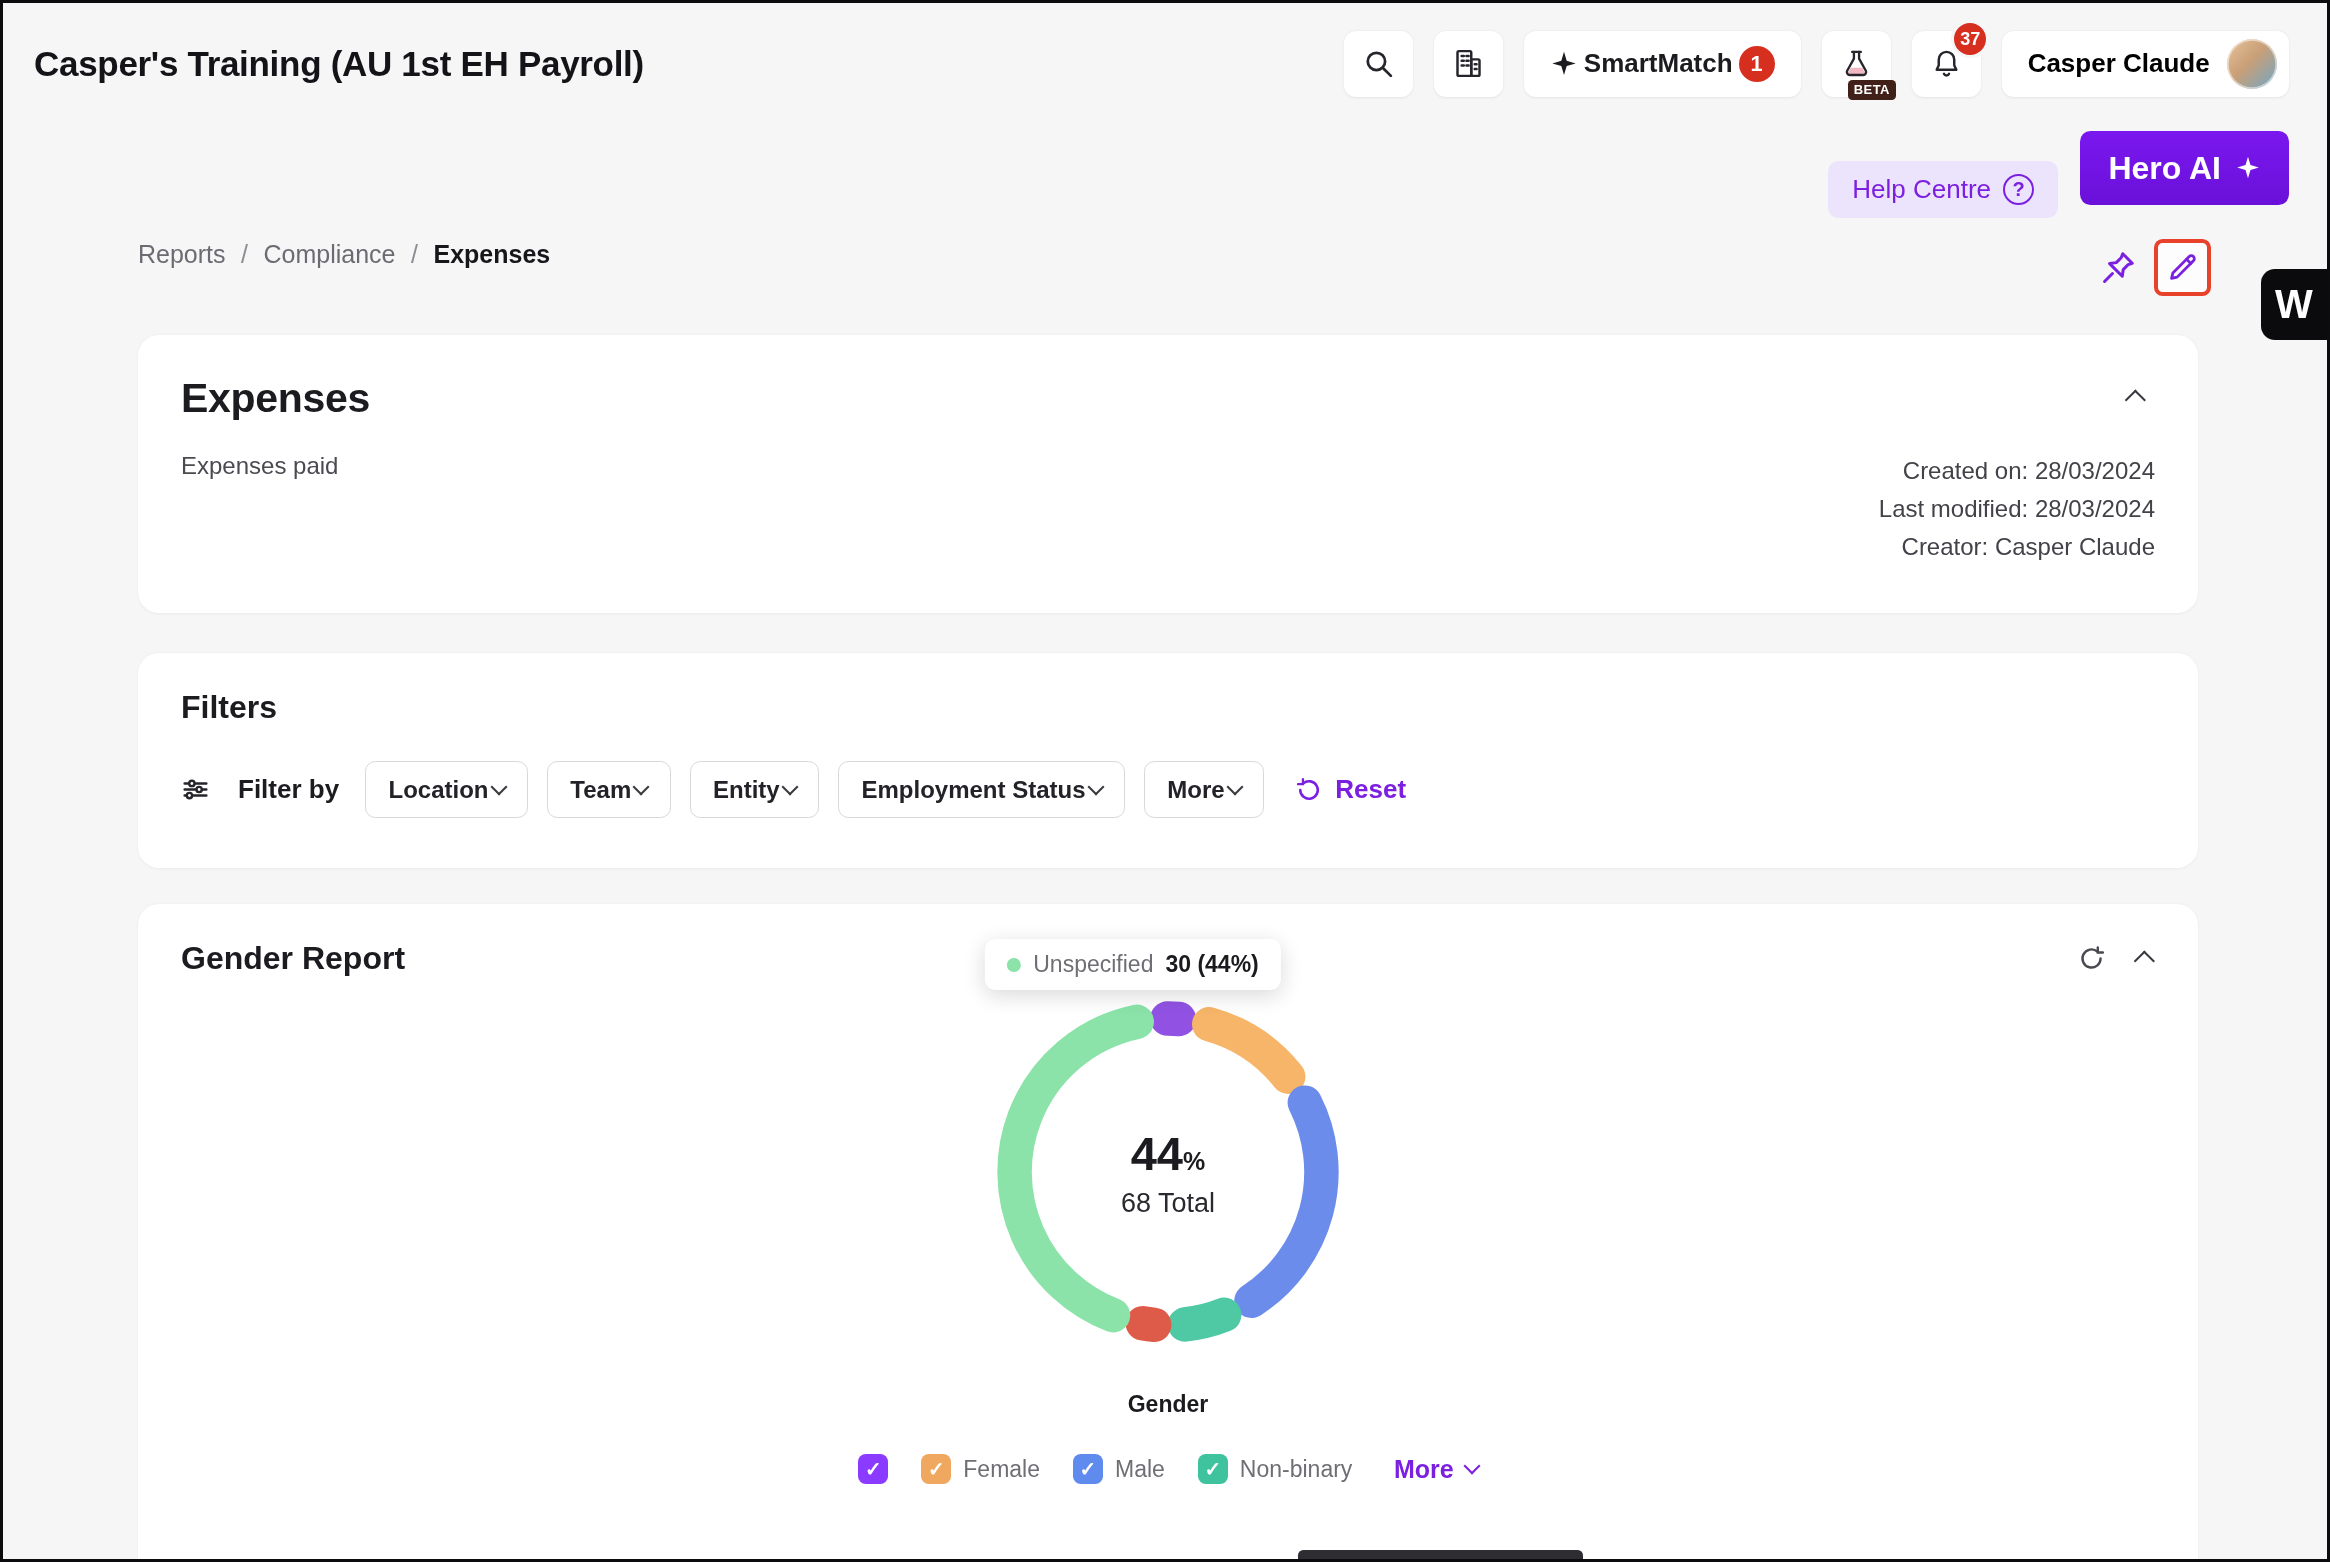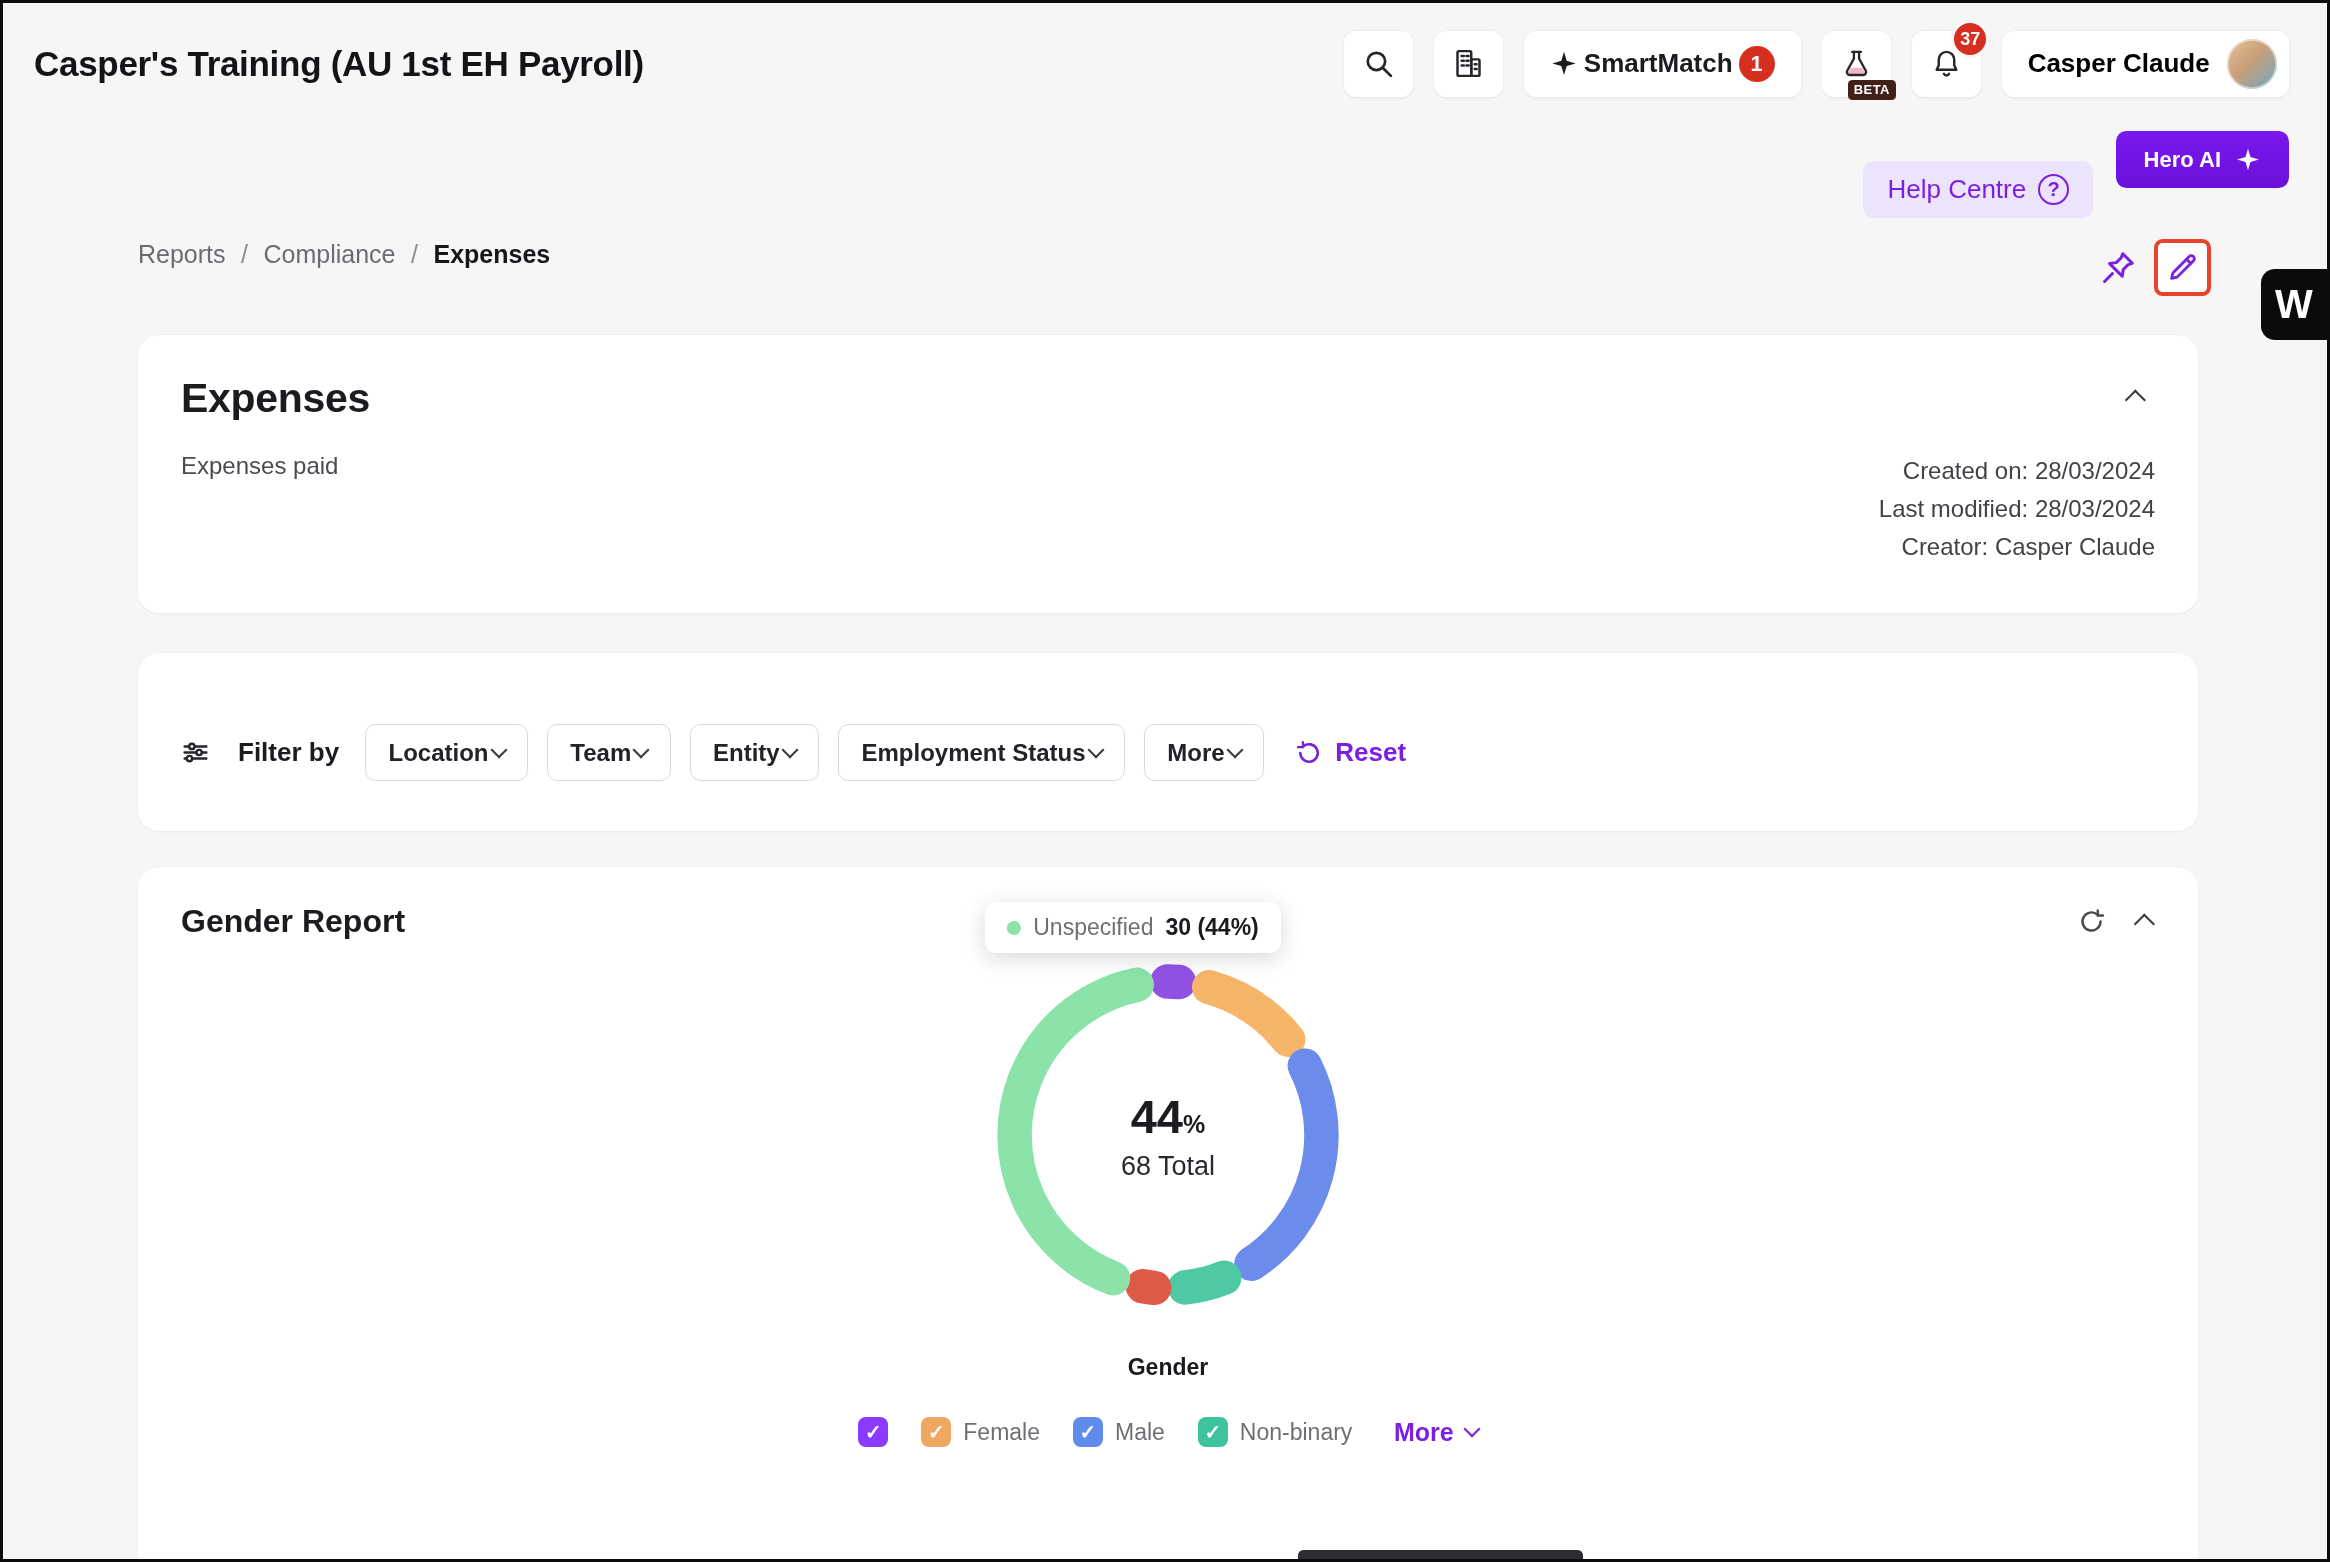--- a/index.html
+++ b/index.html
@@ -51,22 +51,22 @@
     height:57px; padding:0 24px; border:none; border-radius:10.4px; background:#ece3fc;
     color:#7b1fe0; font-size:26px; display:flex; align-items:center; gap:12px; cursor:pointer;
     font-family:"Liberation Sans", sans-serif;
     margin-top:30px;
   }
   .qmark {
     width:31px; height:31px; border:2.6px solid currentColor; border-radius:50%;
     display:flex; align-items:center; justify-content:center; font-size:20px; font-weight:700;
   }
   .heroai-btn {
-    height:57px; padding:0 28px; border:none; border-radius:10.4px;
-    background:linear-gradient(180deg,#7a18ef,#6a10d9); color:#fff; font-size:22px; font-weight:700;
+    height:74px; padding:0 28px; border:none; border-radius:10.4px;
+    background:linear-gradient(180deg,#7a18ef,#6a10d9); color:#fff; font-size:32px; font-weight:700;
     display:flex; align-items:center; gap:14px; cursor:pointer;
     font-family:"Liberation Sans", sans-serif;
   }
 
   
   .breadcrumb { margin:22.4px 0 0 135px; display:flex; align-items:center; gap:15.5px; font-size:25px; }
   .bc-item { color:#6c6b72; cursor:pointer; }
   .bc-item.current { color:#17161b; font-weight:700; cursor:default; }
   .bc-sep { color:#8d8c93; }
 
@@ -266,20 +266,21 @@
       <div class="card-desc">Expenses paid</div>
       <div class="meta-block">
         <div>Created on: 28/03/2024</div>
         <div>Last modified: 28/03/2024</div>
         <div>Creator: Casper Claude</div>
       </div>
     </div>
   </section>
 
   <section class="card card-filters">
+    <h2 class="card-title-md">Filters</h2>
     <div class="filters-row">
       <div class="filter-by">
         <svg width="29" height="29" viewBox="0 0 24 24" fill="none" stroke="#26252b" stroke-width="2" stroke-linecap="round">
           <path d="M3 7h18M3 12h18M3 17h18"></path>
           <circle cx="9" cy="7" r="2.2" fill="#fff"></circle>
             <circle cx="15" cy="12" r="2.2" fill="#fff"></circle>
             <circle cx="7" cy="17" r="2.2" fill="#fff"></circle>
         </svg>
         <span>Filter by</span>
       </div>

